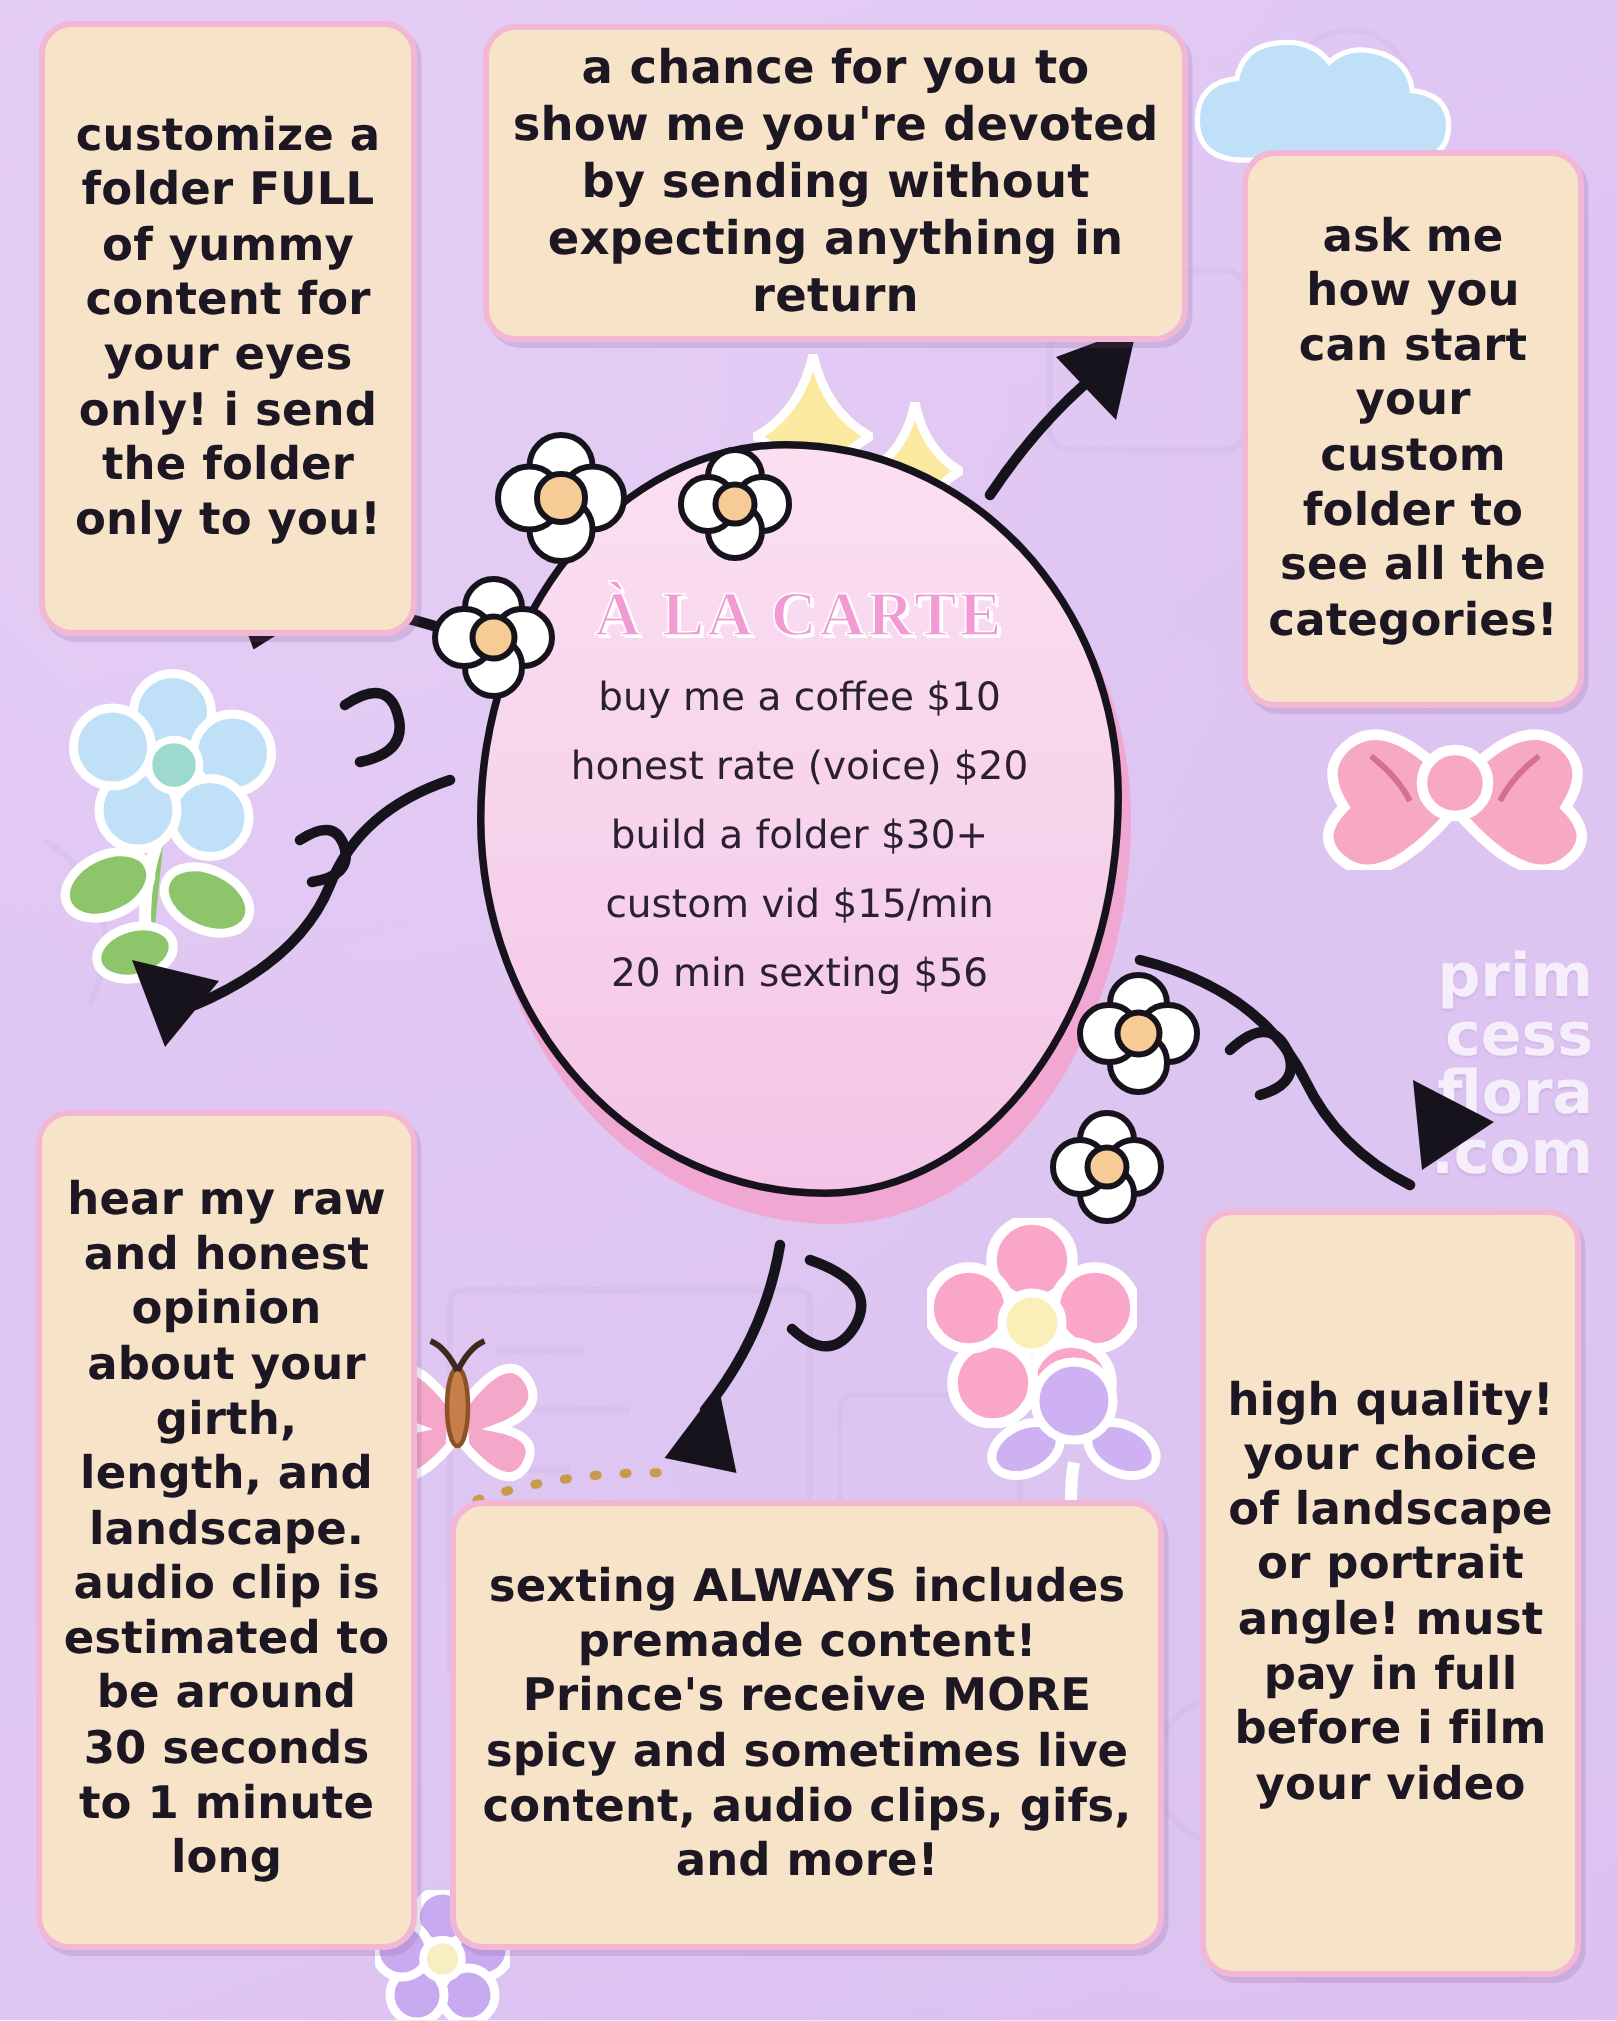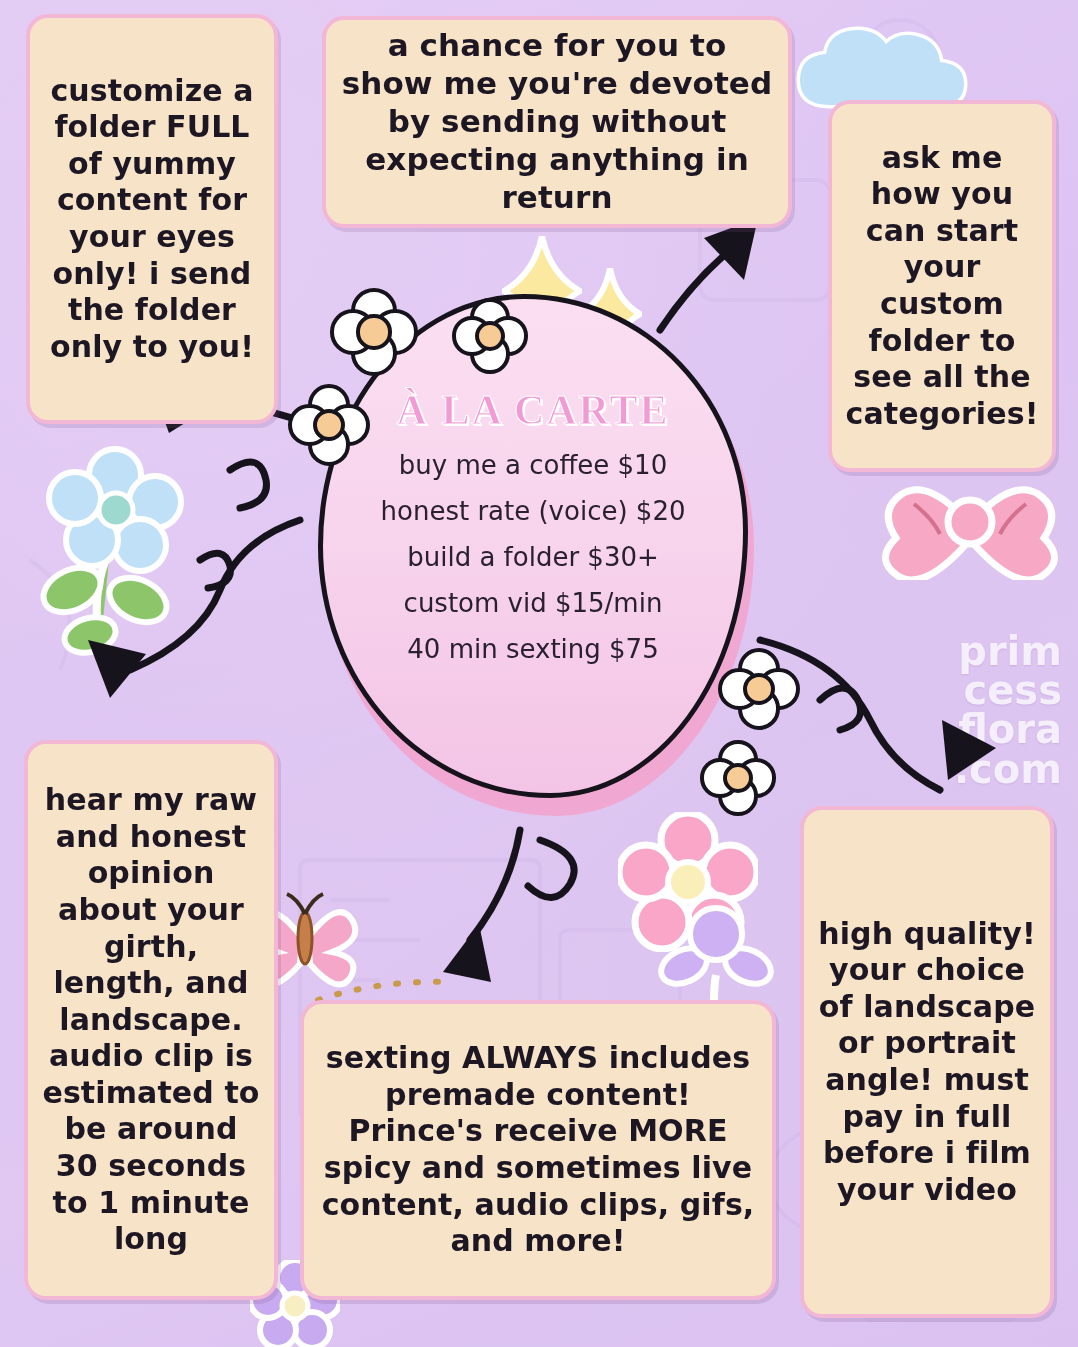--- a/index.html
+++ b/index.html
@@ -335,21 +335,21 @@
 
   <div id="cloud-wrap">
     <div class="cloud-shadow"></div>
     <div class="cloud-body"></div>
     <div id="menu">
       <div id="menu-title">À LA CARTE</div>
       <div class="menu-item">buy me a coffee $10</div>
       <div class="menu-item">honest rate (voice) $20</div>
       <div class="menu-item">build a folder $30+</div>
       <div class="menu-item">custom vid $15/min</div>
-      <div class="menu-item">40 min sexting $75</div>
+      <div class="menu-item">20 min sexting $56</div>
     </div>
   </div>
 
   <div class="flower" style="left:330px; top:288px; width:88px; height:88px;">
     <div class="petal-set">
         <div class="petal p1"></div>
         <div class="petal p2"></div>
         <div class="petal p3"></div>
         <div class="petal p4"></div>
         <div class="core"></div>

